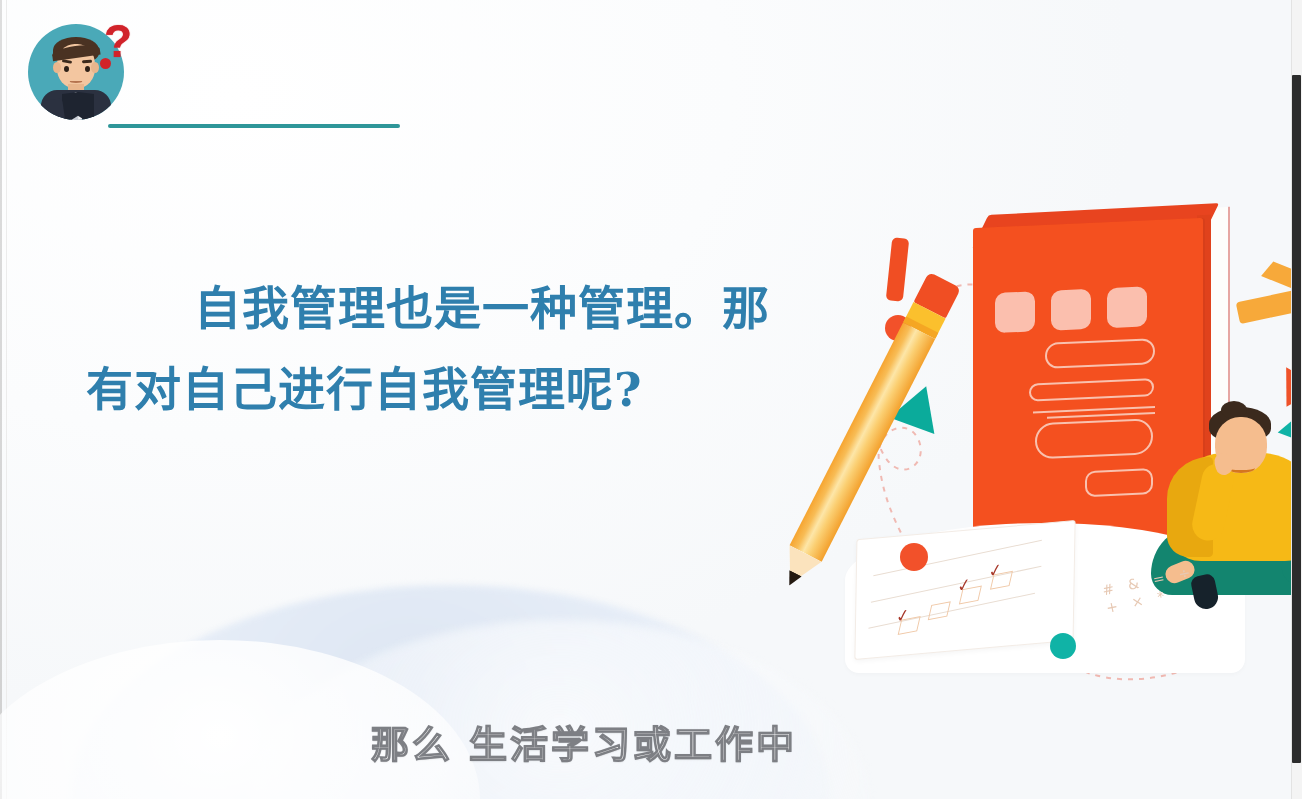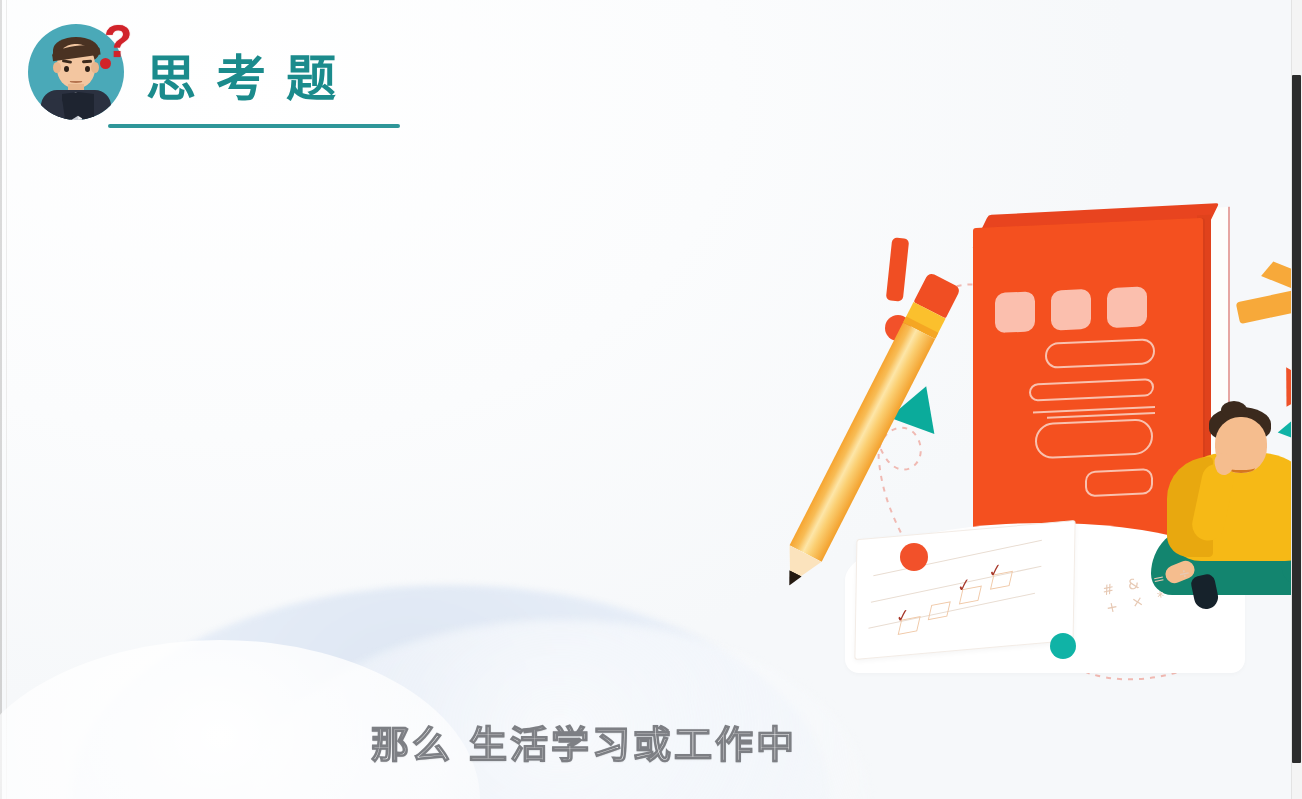--- a/index.html
+++ b/index.html
@@ -629,26 +629,27 @@
         <div class="av-tie"></div>
         <div class="av-lapel-l"></div>
         <div class="av-lapel-r"></div>
         <div class="av-arm"></div>
         <div class="av-hand"></div>
       </div>
       <div class="qmark">?</div>
       <div class="qdot"></div>
     </div>
 
-    <div class="header-title">思考题</div>
 
     <div class="header-rule"></div>
   </div>
 
   <div class="question-block">
+    <div class="q-line indent">自我管理也是一种管理。那</div>
+    <div class="q-line">有对自己进行自我管理呢?</div>
   </div>
 
   <div class="illus">
 
     <svg class="dash-svg" viewBox="0 0 470 520">
       <path d="M60 150 C 85 110, 130 100, 160 118" fill="none" stroke="#f0b9b2" stroke-width="2" stroke-dasharray="5 6"></path>
       <path d="M52 168 C 36 210, 20 250, 40 282 C 58 310, 86 286, 72 262 C 60 242, 30 256, 34 286 C 38 330, 58 360, 66 378" fill="none" stroke="#f0b9b2" stroke-width="2" stroke-dasharray="5 6"></path>
       <path d="M230 492 C 265 512, 330 508, 372 478" fill="none" stroke="#f0b9b2" stroke-width="2" stroke-dasharray="5 6"></path>
     </svg>
 

